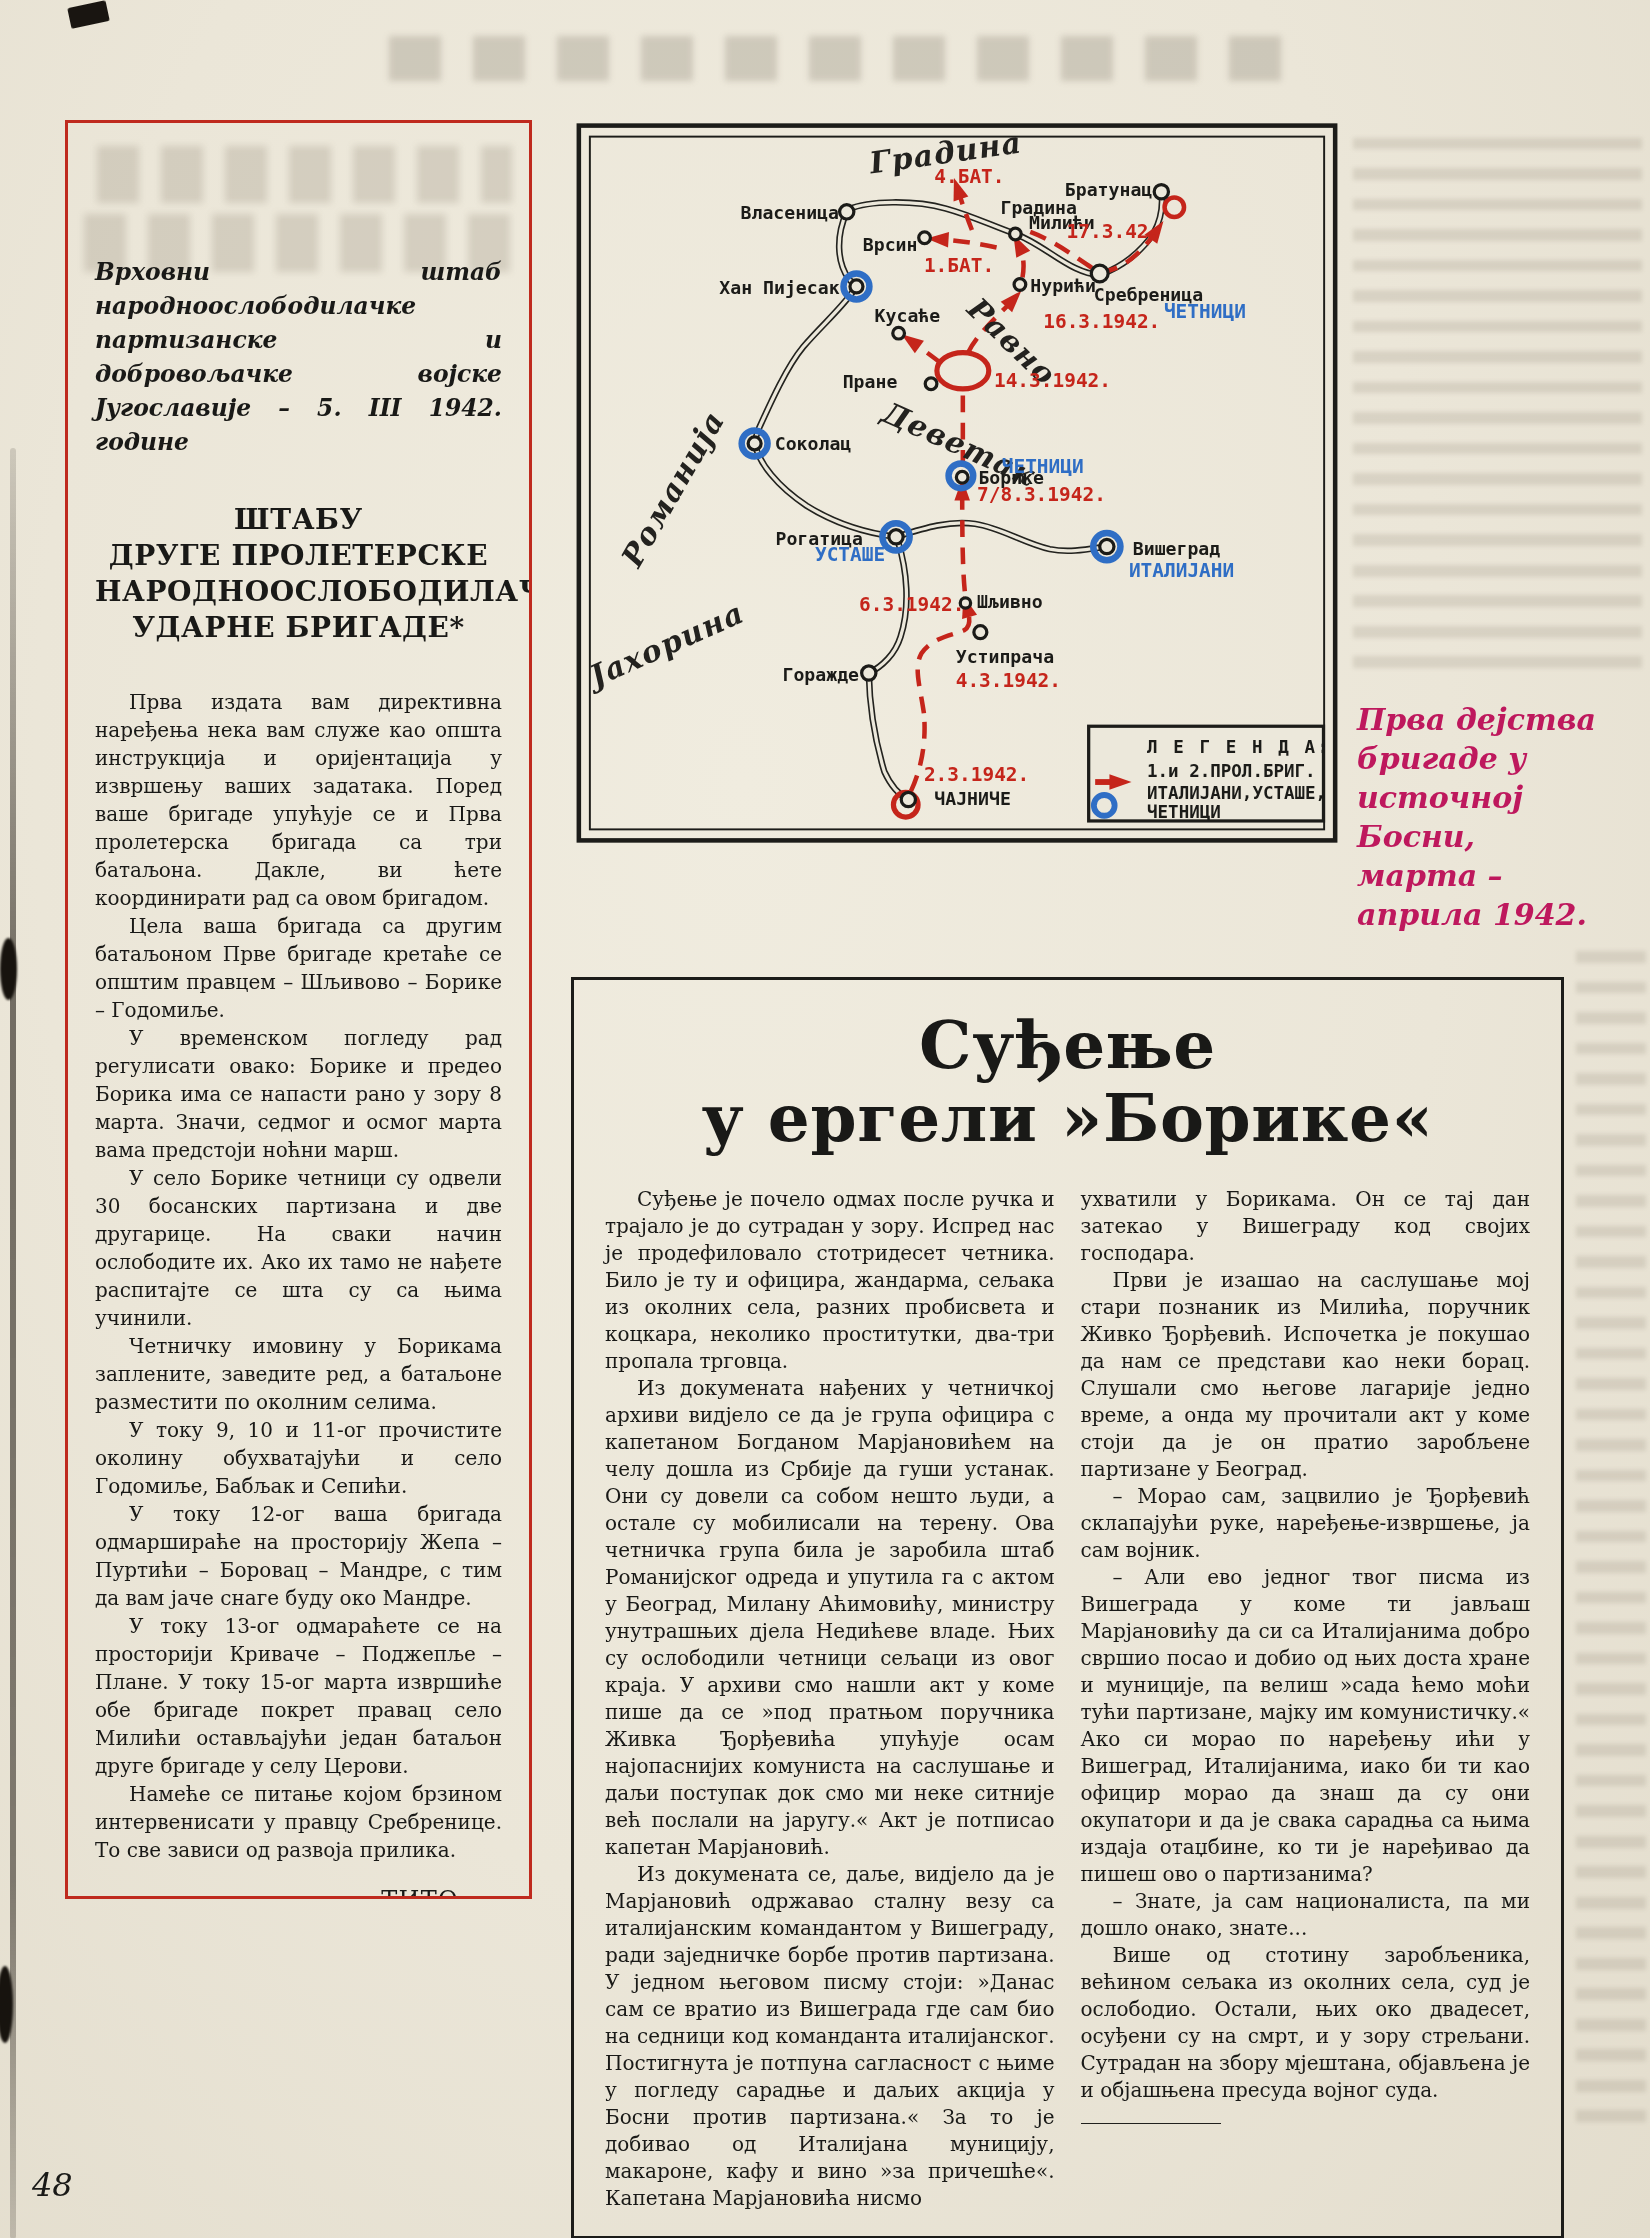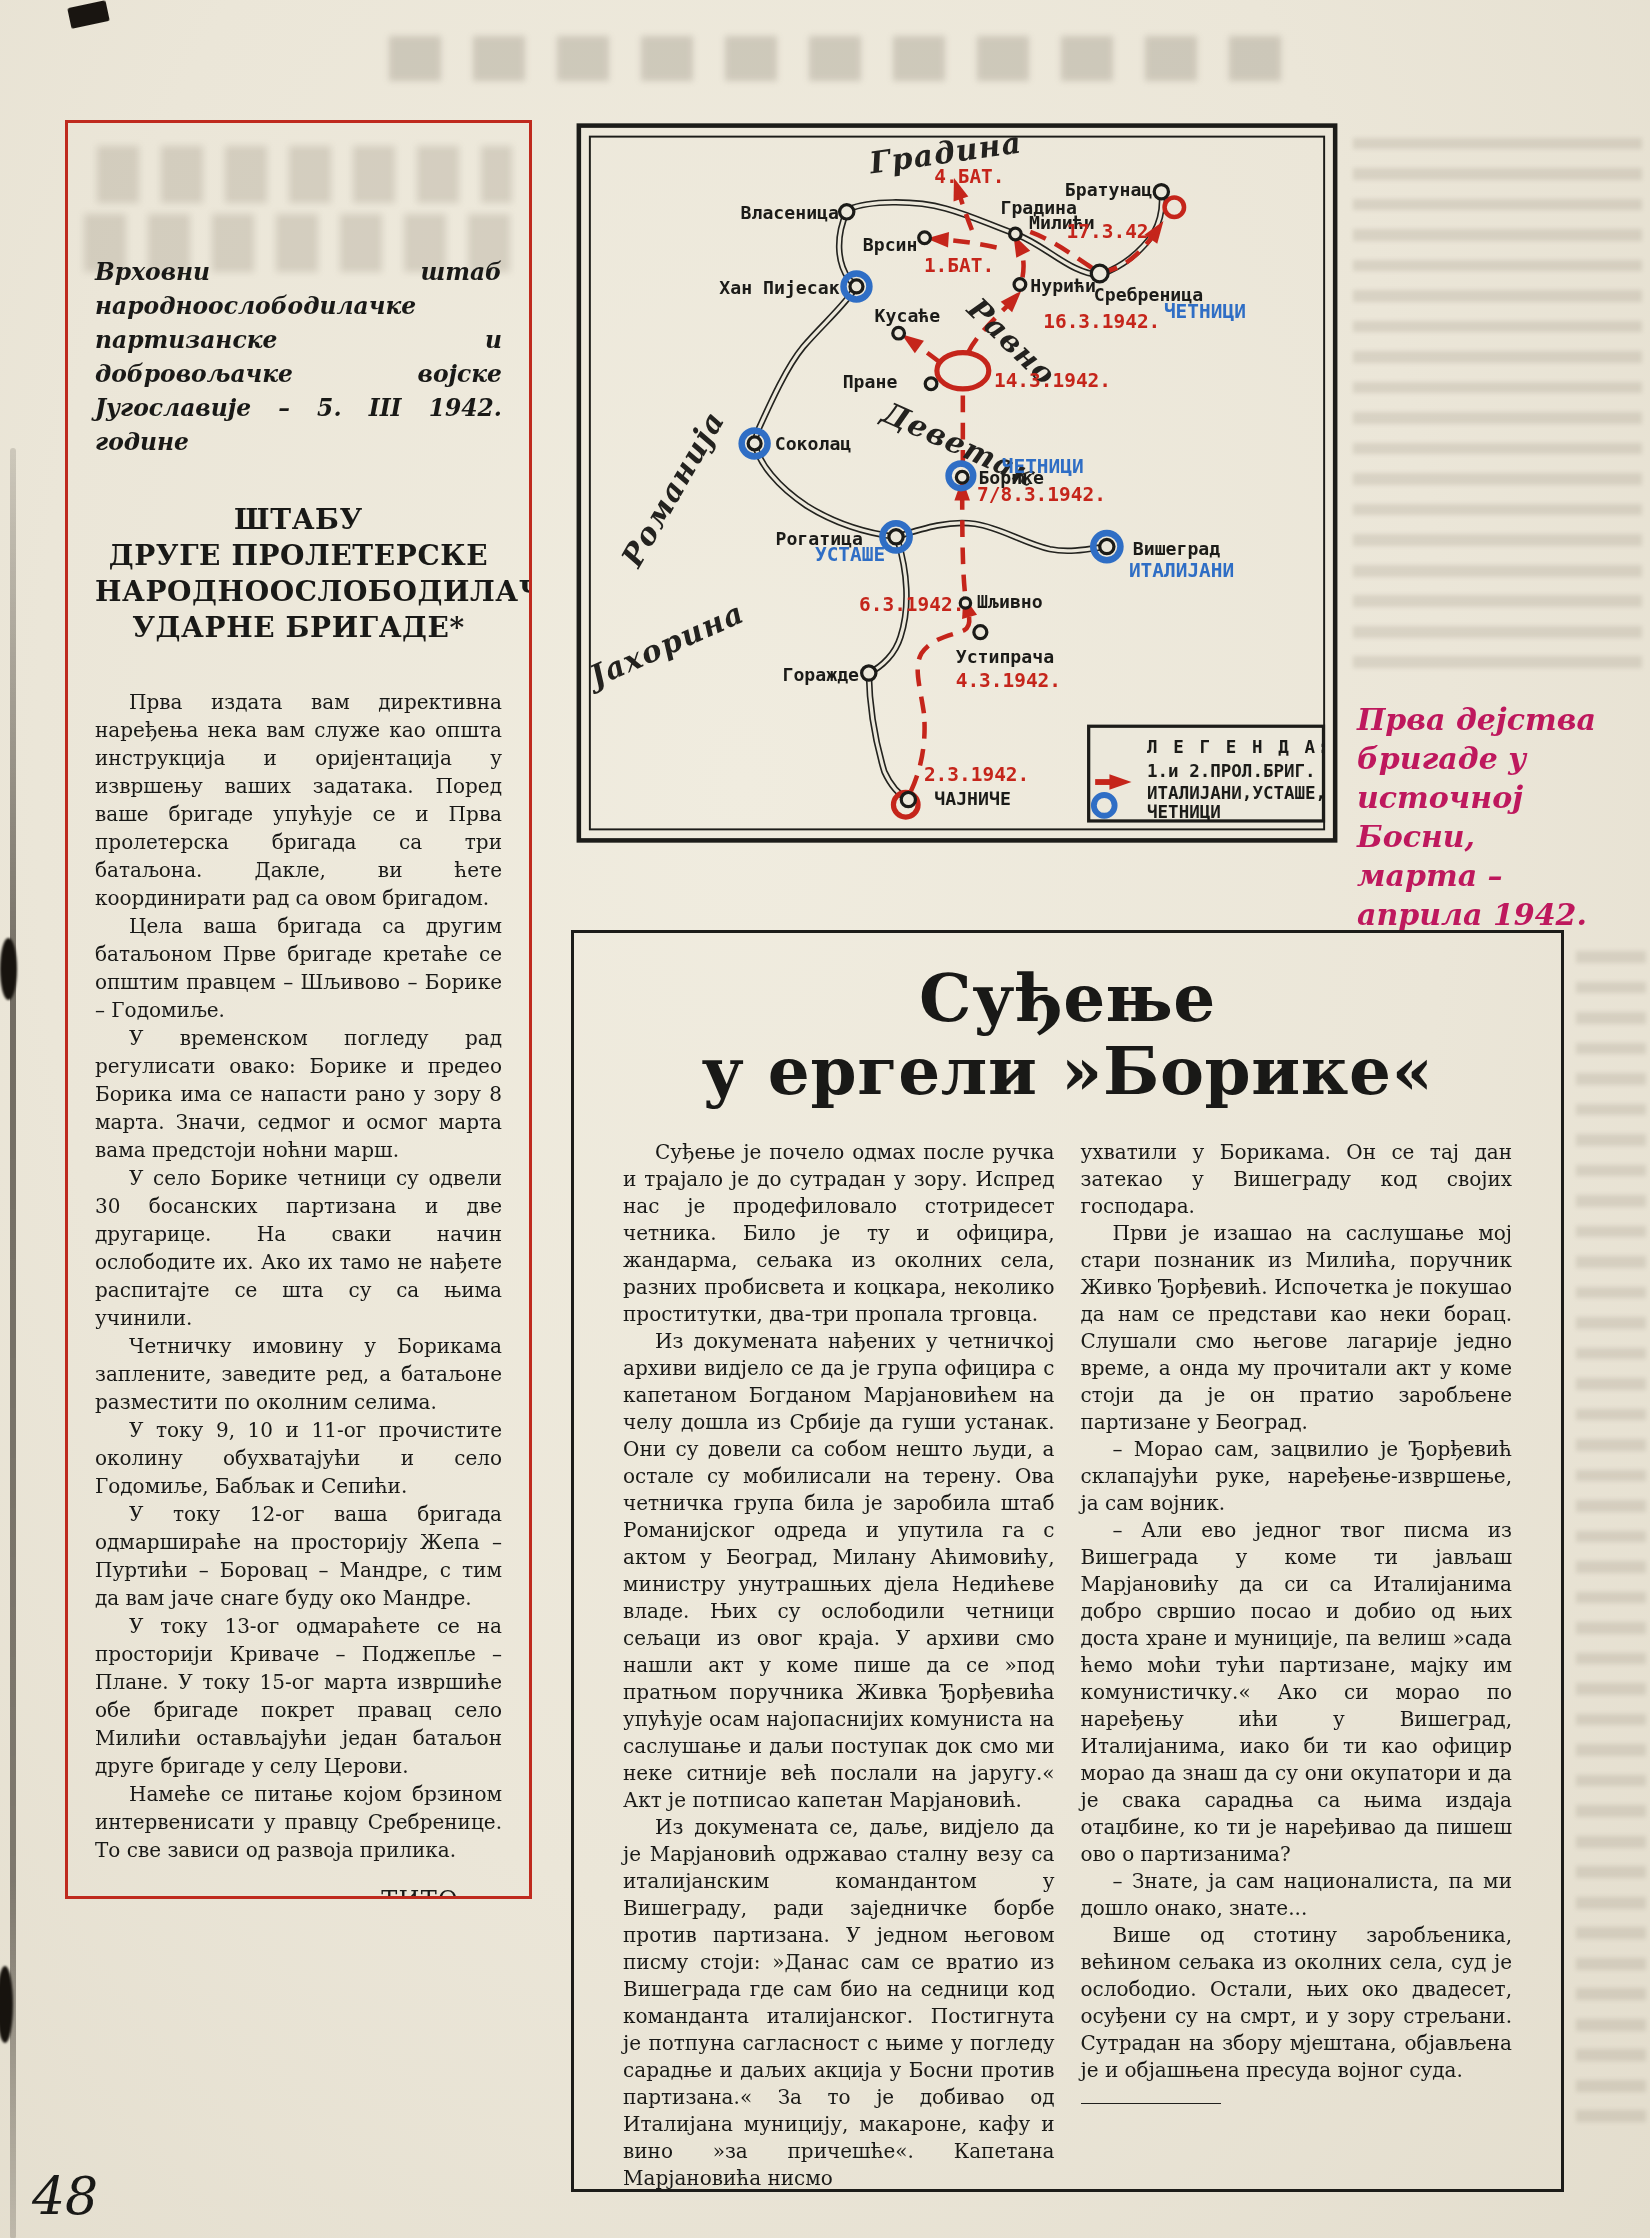--- a/index.html
+++ b/index.html
@@ -45,30 +45,30 @@
   .m-date{font-family:"DejaVu Sans Mono","Liberation Mono",monospace;font-weight:bold;font-size:30px;fill:#c5251b;}
   .m-unit{font-family:"DejaVu Sans Mono","Liberation Mono",monospace;font-weight:bold;font-size:30px;fill:#c5251b;}
   .m-blue{font-family:"DejaVu Sans Mono","Liberation Mono",monospace;font-weight:bold;font-size:30px;fill:#2f6ec5;}
   .m-script{font-family:"DejaVu Serif","Liberation Serif",serif;font-style:italic;font-weight:bold;font-size:46px;fill:#23221f;letter-spacing:2px;}
   .m-legend{font-family:"DejaVu Sans Mono","Liberation Mono",monospace;font-weight:bold;font-size:27px;fill:#1b1b18;}
 
   .map-caption{position:absolute;left:1357px;top:676px;width:247px;
     font-weight:bold;font-style:italic;font-size:30px;line-height:39px;color:#be185d;margin-top:24px;}
 
   
-  .article{position:absolute;left:571px;top:930px;width:993px;height:1262px;box-sizing:border-box;
-    border:3.2px solid #1c1c19;padding:0 49px;overflow:hidden;}
+  .article{position:absolute;left:571px;top:977px;width:993px;height:1262px;box-sizing:border-box;
+    border:3.2px solid #1c1c19;padding:0 31px;overflow:hidden;}
   .art-title{margin:28.6px 0 22px 0;text-align:center;font-weight:bold;font-size:66px;line-height:73px;letter-spacing:0.6px;}
   .art-cols{display:flex;gap:26px;}
   .art-col{width:452px;margin-top:9px;}
   .art-para{margin:0;font-size:20px;line-height:27px;text-align:justify;text-indent:32px;}
   .col2 .art-para:first-of-type{text-indent:0;}
   .source-rule{width:140px;border-top:1.9px solid #20201d;margin:19.5px 0 13px 0;}
 
-  .page-number{position:absolute;left:32px;top:2166px;font-style:italic;font-size:52px;color:#191917;}
+  .page-number{position:absolute;left:32px;top:2166px;font-style:italic;font-size:32px;color:#191917;}
 </style>
 </head>
 <body>
 
 <div id="page">
 
   <div class="gutter-line"></div>
   <div class="blob b1"></div>
   <div class="blob b2"></div>
   <div class="corner-mark"></div>

